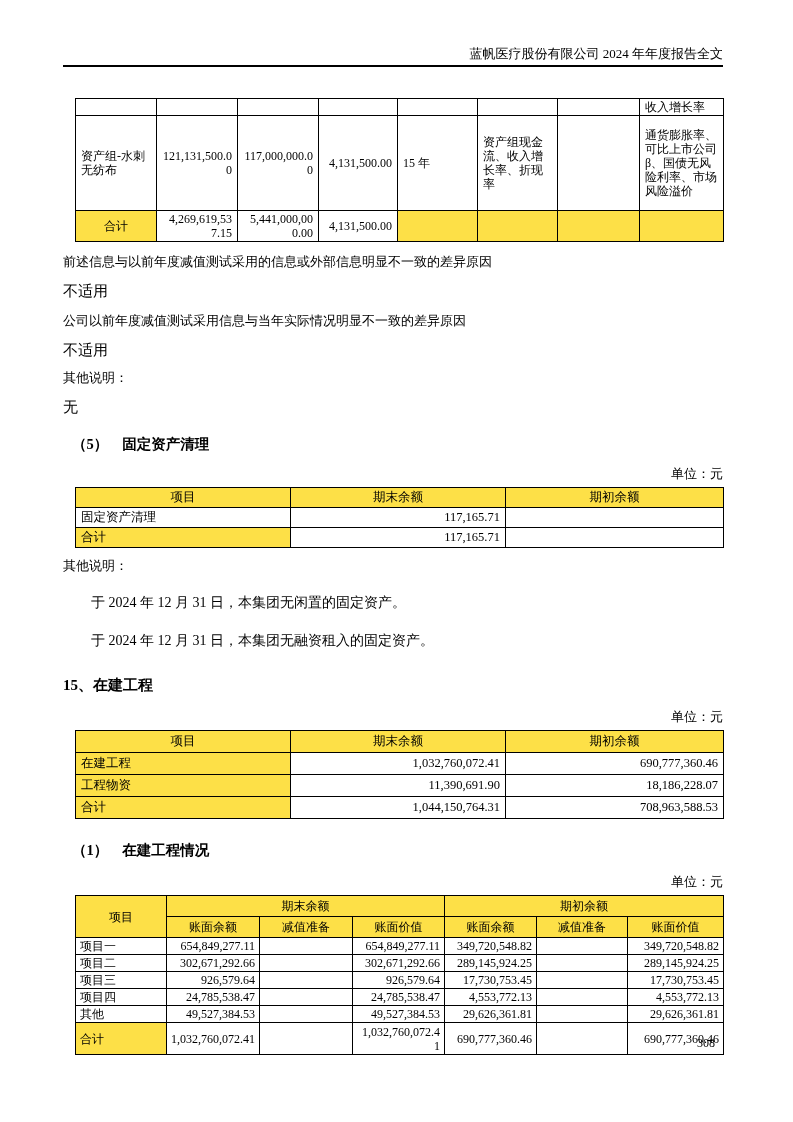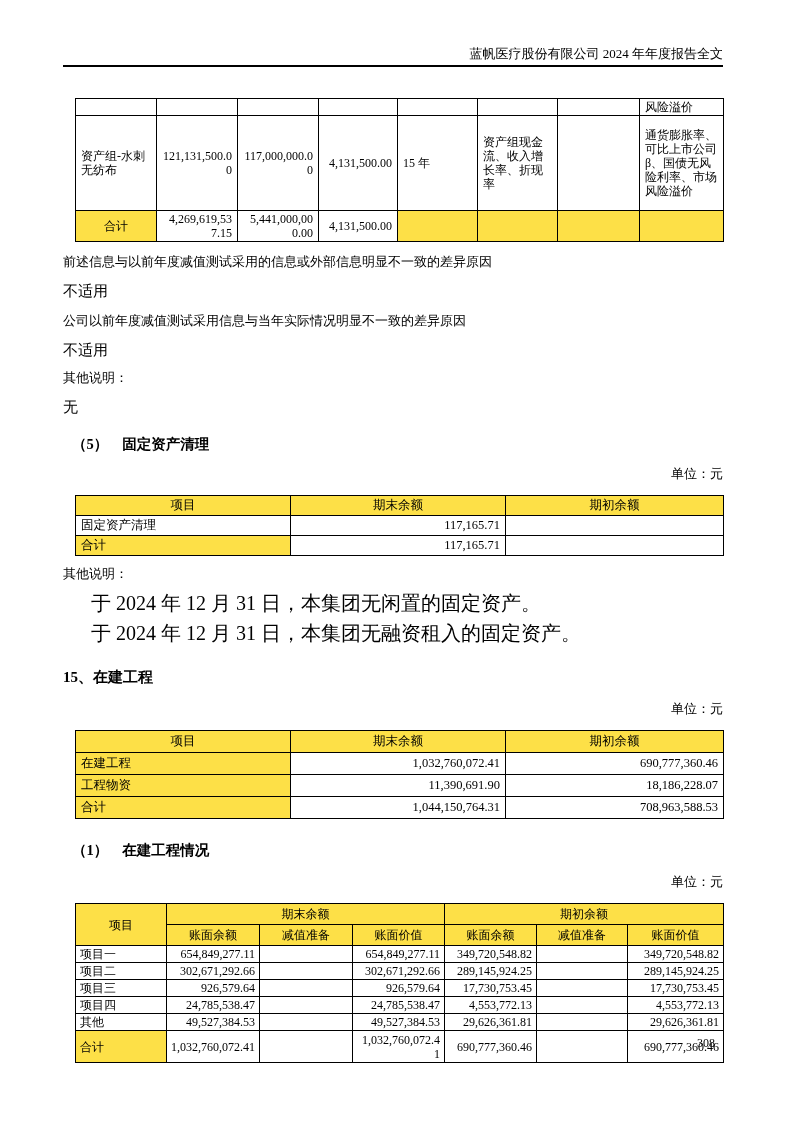--- a/index.html
+++ b/index.html
@@ -25,28 +25,28 @@
   .t3col td{font-size:12.5px;height:20px;line-height:15px;}
   .t15 td{height:22px;}
 
   .t151 td{font-size:12px;height:17px;line-height:14px;padding:1px 4px;}
   .t151 .hdr td{height:21px;}
   .t151 .tot td{height:32px;}
 
   .para-q{font-size:13px;line-height:16px;margin-top:12px;}
   .para-a{font-size:15px;line-height:19px;margin-top:12px;}
   .para-label{font-size:13px;line-height:16px;margin-top:10px;}
-  .para-note{font-size:20px;line-height:18px;margin-top:12px;text-indent:28px;}
+  .para-note{font-size:14px;line-height:18px;margin-top:20px;text-indent:28px;}
 
   .h2{margin-top:18px;padding-left:9px;font-size:14.5px;font-weight:bold;display:flex;gap:14px;}
   .h1{margin-top:26px;font-size:15px;font-weight:bold;}
   .h2b{margin-top:22px;}
   .unit{margin-top:12px;text-align:right;font-size:13px;line-height:16px;}
   .unit15{margin-top:14px;}
-  .tbl-gap{margin-top:13px;}
+  .tbl-gap{margin-top:5px;}
 
   .page-number{position:absolute;left:697px;top:1036px;font-size:12px;}
 </style>
 </head>
 <body>
 
 <div class="page">
   <div class="content">
 
     <div class="doc-header">
@@ -66,21 +66,21 @@
       </colgroup>
       <tbody>
           <tr class="carry">
         <td class="l"></td>
         <td class="l"></td>
         <td class="l"></td>
         <td class="l"></td>
         <td class="l"></td>
         <td class="l"></td>
         <td class="l"></td>
-        <td class="l">风险溢价</td>
+        <td class="l">收入增长率</td>
       </tr>
       <tr class="main">
         <td class="l">资产组-水刺无纺布</td>
         <td class="n">121,131,500.00</td>
         <td class="n">117,000,000.00</td>
         <td class="n">4,131,500.00</td>
         <td class="l">15 年</td>
         <td class="l">资产组现金流、收入增长率、折现率</td>
         <td class="l"></td>
         <td class="l">通货膨胀率、可比上市公司β、国债无风险利率、市场风险溢价</td>

